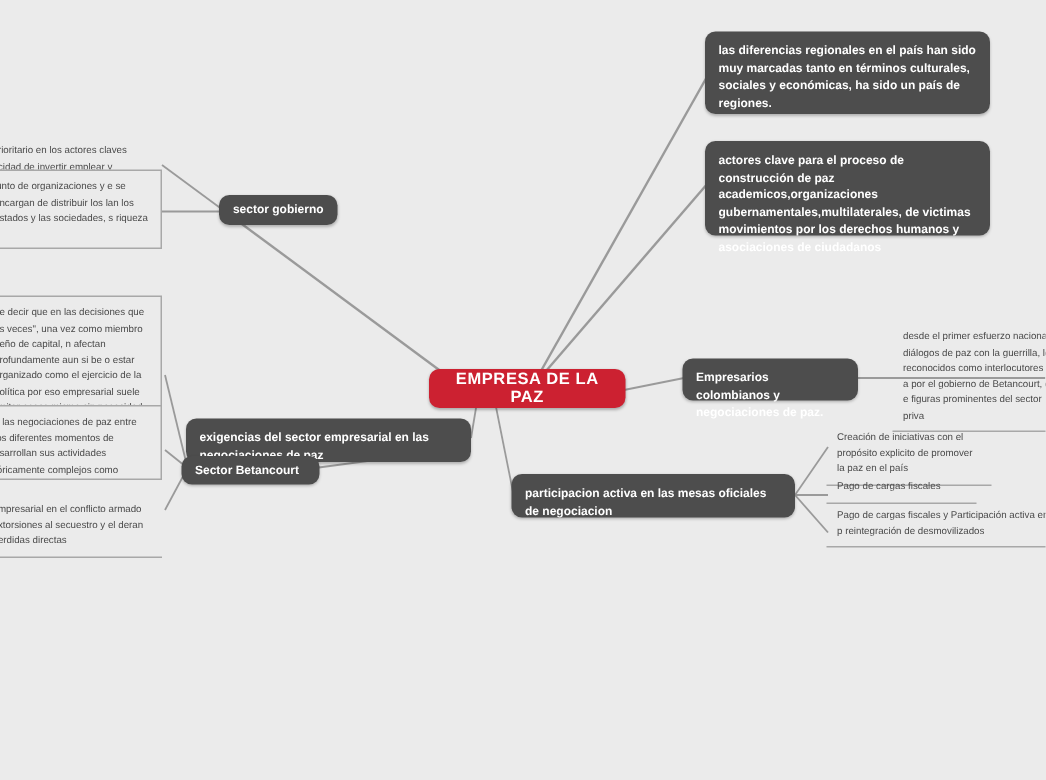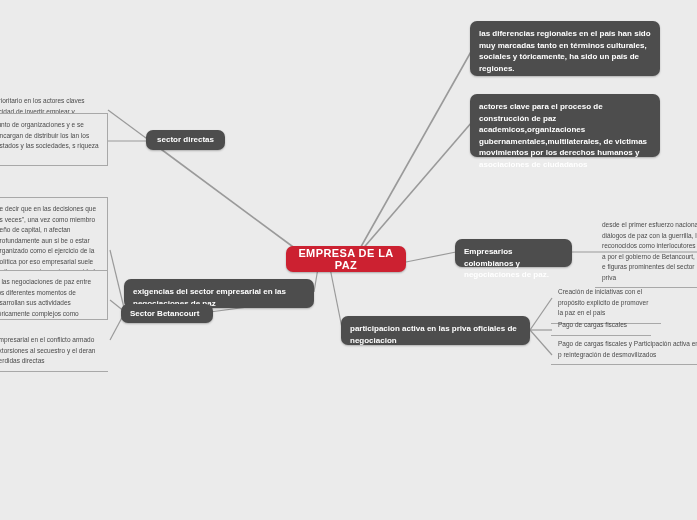--- a/index.html
+++ b/index.html
@@ -120,37 +120,37 @@
       <path d="M 318 268 L 314 292" stroke-width="1.2"></path>
 
       <path d="M 125 312 L 110 250"></path>
       <path d="M 125 312 L 110 300"></path>
       <path d="M 125 312 L 110 340"></path>
 
       <path d="M 210 312 L 300 300"></path>
     </g>
   </svg>
 
-  <div class="node node-central" style="left:286px; top:246px; width:120px; height:26px;">EMPRESA DE LA PAZ</div>
+  <div class="node node-central" style="left:286px; top:246px; width:131px; height:26px;">EMPRESA DE LA PAZ</div>
 
-  <div class="node node-dark" style="left:470px; top:21px; width:190px; height:55px;">las diferencias regionales en el país han sido muy marcadas tanto en términos culturales, sociales y tóricamente, ha sido un país de regiones.</div>
+  <div class="node node-dark" style="left:470px; top:21px; width:190px; height:55px;">las diferencias regionales en el país han sido muy marcadas tanto en términos culturales, sociales y económicas, ha sido un país de regiones.</div>
 
   <div class="node node-dark" style="left:470px; top:94px; width:190px; height:63px;">actores clave para el proceso de construcción de paz academicos,organizaciones gubernamentales,multilaterales, de victimas movimientos por los derechos humanos y asociaciones de ciudadanos</div>
 
-  <div class="node node-dark vcenter" style="left:146px; top:130px; width:79px; height:20px; justify-content:center;">sector directas</div>
+  <div class="node node-dark vcenter" style="left:146px; top:130px; width:79px; height:20px; justify-content:center;">sector gobierno</div>
 
   <div class="node node-underline wrap clip-left" style="left:-12px; top:92px; width:110px;">prioritario en los actores claves acidad de invertir emplear y</div>
 
   <div class="node node-plain clip-left" style="left:-12px; top:113px; width:120px; height:53px;">junto de organizaciones  y e se encargan de distribuir los lan los estados y las sociedades, s riqueza</div>
 
   <div class="node node-dark" style="left:455px; top:239px; width:117px; height:28px;">Empresarios colombianos y negociaciones de paz.</div>
 
   <div class="node node-underline wrap clip-right" style="left:595px; top:216px; width:118px;">desde el primer esfuerzo nacional c diálogos de paz con la guerrilla, los reconocidos como interlocutores y a por el gobierno de Betancourt, en e figuras prominentes del sector priva</div>
 
-  <div class="node node-dark" style="left:341px; top:316px; width:189px; height:29px;">participacion activa en las priva oficiales de negociacion</div>
+  <div class="node node-dark" style="left:341px; top:316px; width:189px; height:29px;">participacion activa en las mesas oficiales de negociacion</div>
 
   <div class="node node-underline wrap" style="left:551px; top:283px; width:110px;">Creación de iniciativas con el propósito explicito de promover la paz en el país</div>
 
   <div class="node node-underline" style="left:551px; top:316px; width:100px;">Pago de cargas fiscales</div>
 
   <div class="node node-underline wrap clip-right" style="left:551px; top:335px; width:160px;">Pago de cargas fiscales y  Participación activa en p reintegración de desmovilizados</div>
 
   <div class="node node-dark" style="left:124px; top:279px; width:190px; height:29px;">exigencias del sector empresarial  en las negociaciones de paz</div>
 
   <div class="node node-dark vcenter" style="left:121px; top:304px; width:92px; height:19px;">Sector Betancourt</div>

